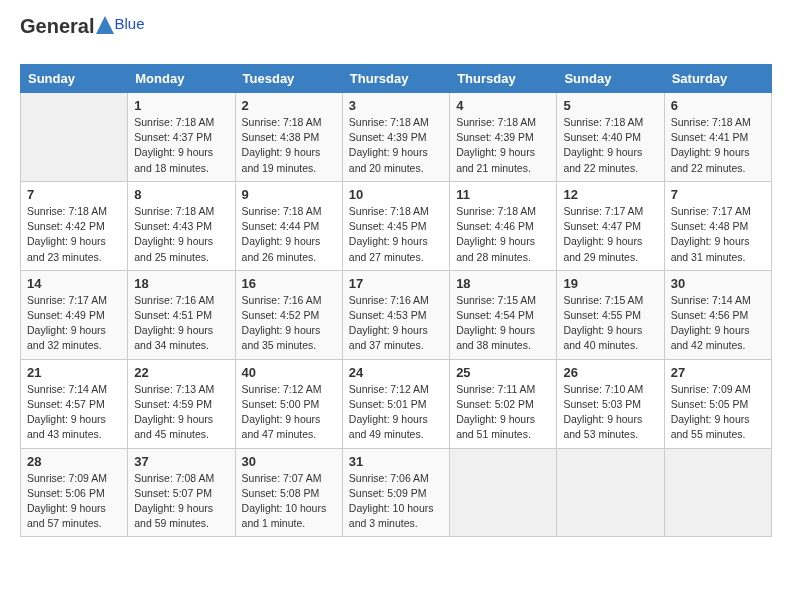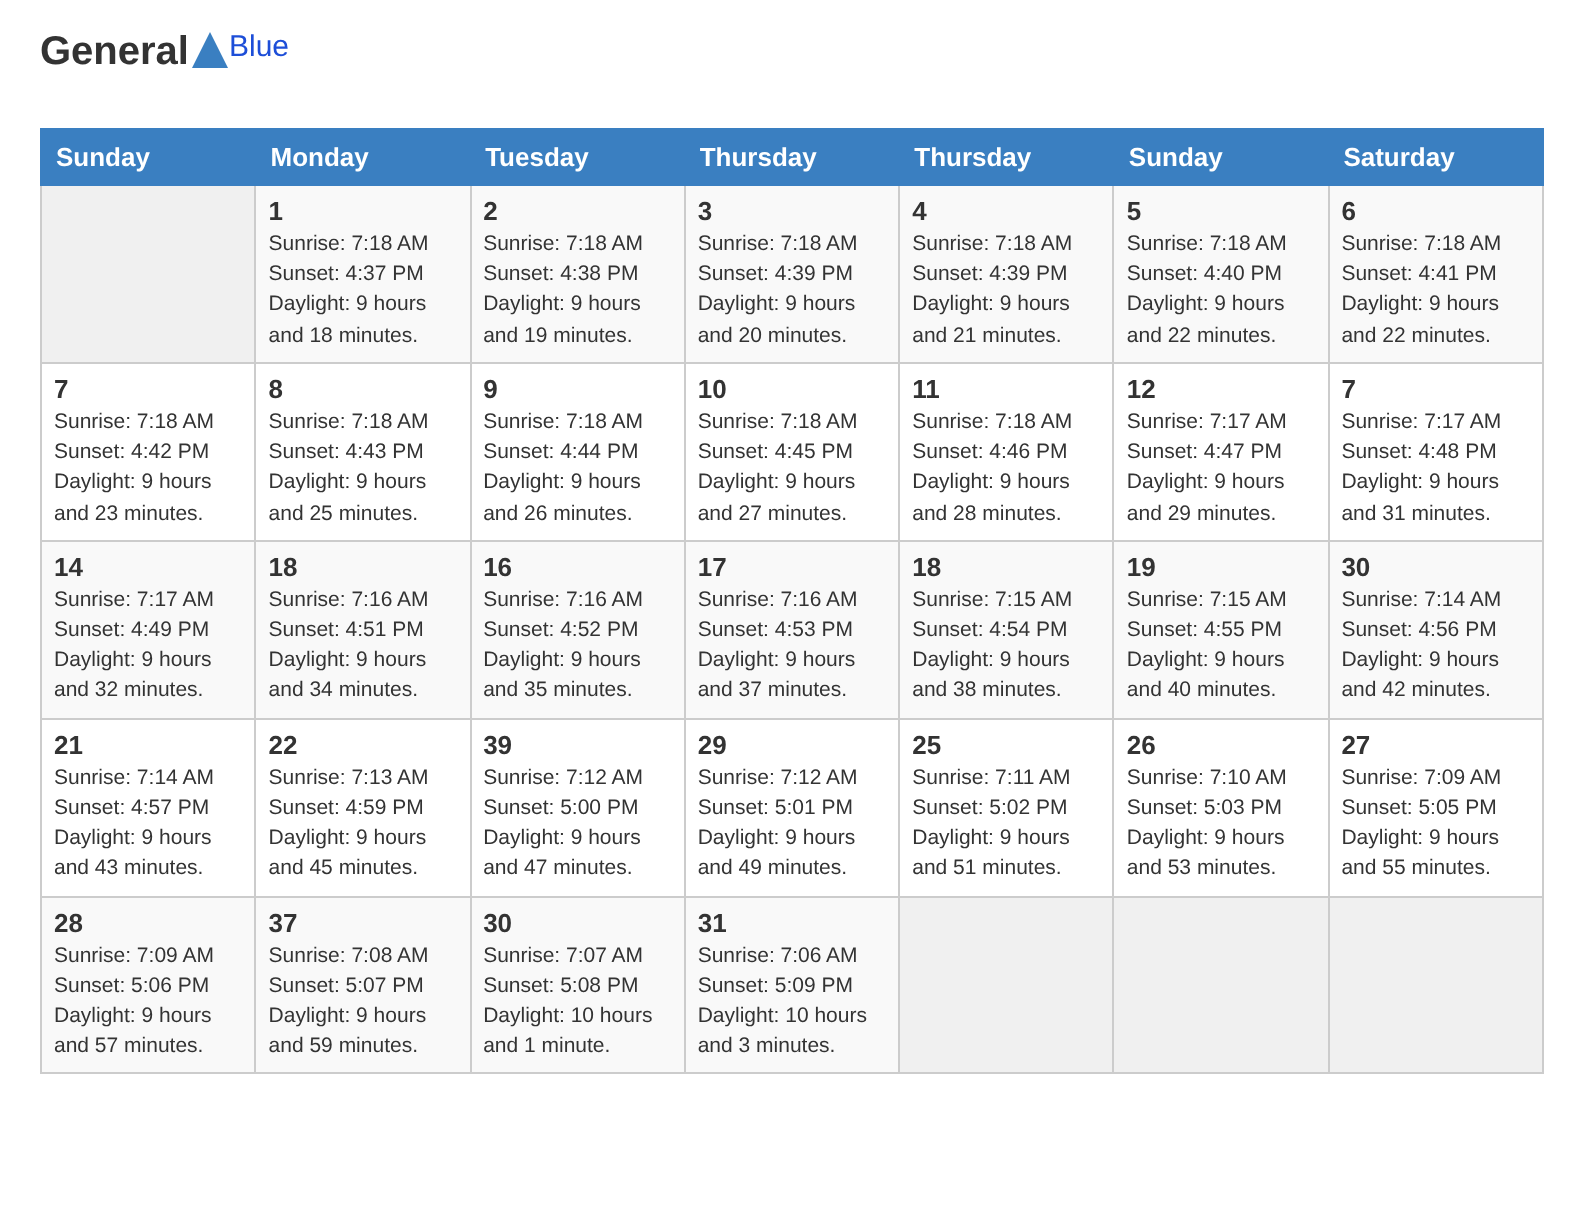--- a/index.html
+++ b/index.html
@@ -204,25 +204,25 @@
         <tr>
           <td>
             <span class="day-number">21</span>
             <div class="day-info">Sunrise: 7:14 AM<br>Sunset: 4:57 PM<br>Daylight: 9 hours and 43 minutes.</div>
           </td>
           <td>
             <span class="day-number">22</span>
             <div class="day-info">Sunrise: 7:13 AM<br>Sunset: 4:59 PM<br>Daylight: 9 hours and 45 minutes.</div>
           </td>
           <td>
-            <span class="day-number">39</span>
+            <span class="day-number">40</span>
             <div class="day-info">Sunrise: 7:12 AM<br>Sunset: 5:00 PM<br>Daylight: 9 hours and 47 minutes.</div>
           </td>
           <td>
-            <span class="day-number">29</span>
+            <span class="day-number">24</span>
             <div class="day-info">Sunrise: 7:12 AM<br>Sunset: 5:01 PM<br>Daylight: 9 hours and 49 minutes.</div>
           </td>
           <td>
             <span class="day-number">25</span>
             <div class="day-info">Sunrise: 7:11 AM<br>Sunset: 5:02 PM<br>Daylight: 9 hours and 51 minutes.</div>
           </td>
           <td>
             <span class="day-number">26</span>
             <div class="day-info">Sunrise: 7:10 AM<br>Sunset: 5:03 PM<br>Daylight: 9 hours and 53 minutes.</div>
           </td>

